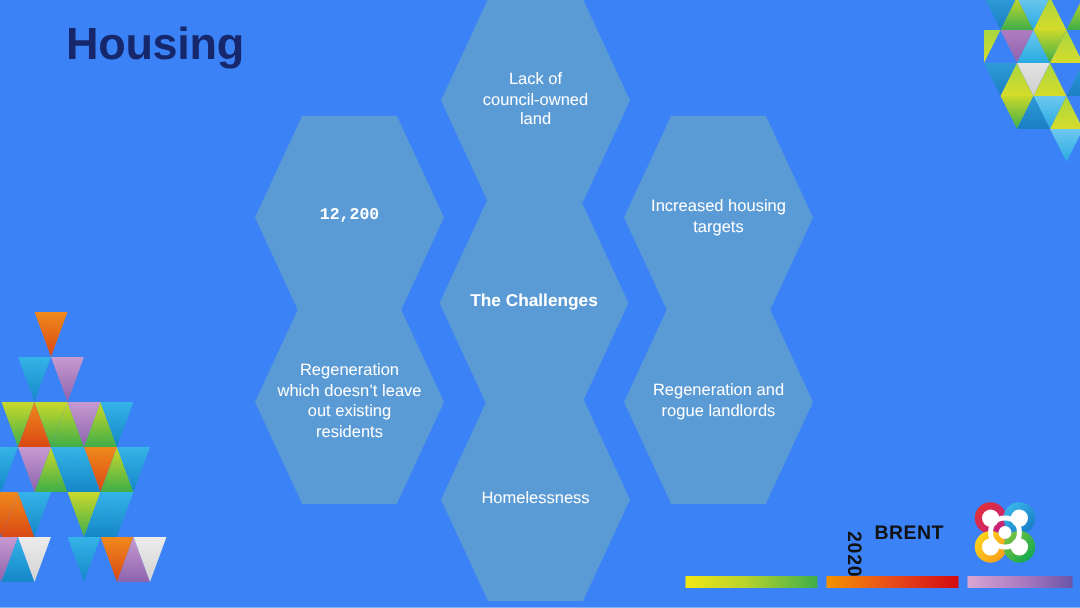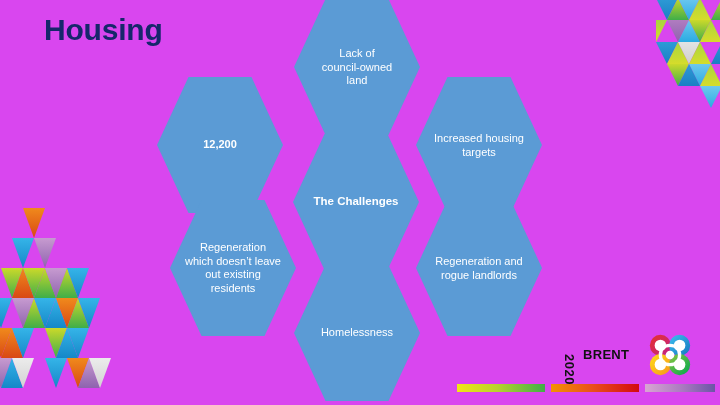--- a/index.html
+++ b/index.html
@@ -1,21 +1,21 @@
 <!DOCTYPE html>
 <html><head>
 <meta charset="utf-8">
 <style>
   html,body{margin:0;padding:0;}
   body{
     width:720px;height:405px;overflow:hidden;background:#ffffff;
     font-family:"Liberation Sans","DejaVu Sans",sans-serif;
     position:relative;
   }
-  #slide{position:absolute;left:0;top:0;width:720px;height:405px;background:#d946ef;overflow:hidden;}
+  #slide{position:absolute;left:0;top:0;width:720px;height:405px;background:#3b82f6;overflow:hidden;}
 
   
   #page-title{
     position:absolute;left:44px;top:13px;
     font-size:30px;font-weight:bold;color:#16276B;
     letter-spacing:-0.2px;line-height:1.1;white-space:nowrap;
   }
 
   
   #hex-diagram{position:absolute;left:0;top:0;width:720px;height:405px;}
@@ -191,21 +191,21 @@
 
   <div id="hex-diagram">
 
     <div class="hex" style="left:357px;top:67px;">
       <div class="shape"></div>
       <div class="txt">Lack of
 council-owned
 land</div>
     </div>
 
-    <div class="hex" style="left:220px;top:145px;">
+    <div class="hex" style="left:233px;top:145px;font-family:Liberation Mono, monospace;">
       <div class="shape"></div>
       <div class="txt"><span class="lead">12,200</span></div>
     </div>
 
     <div class="hex" style="left:479px;top:145px;">
       <div class="shape"></div>
       <div class="txt">Increased housing
 targets</div>
     </div>
 

